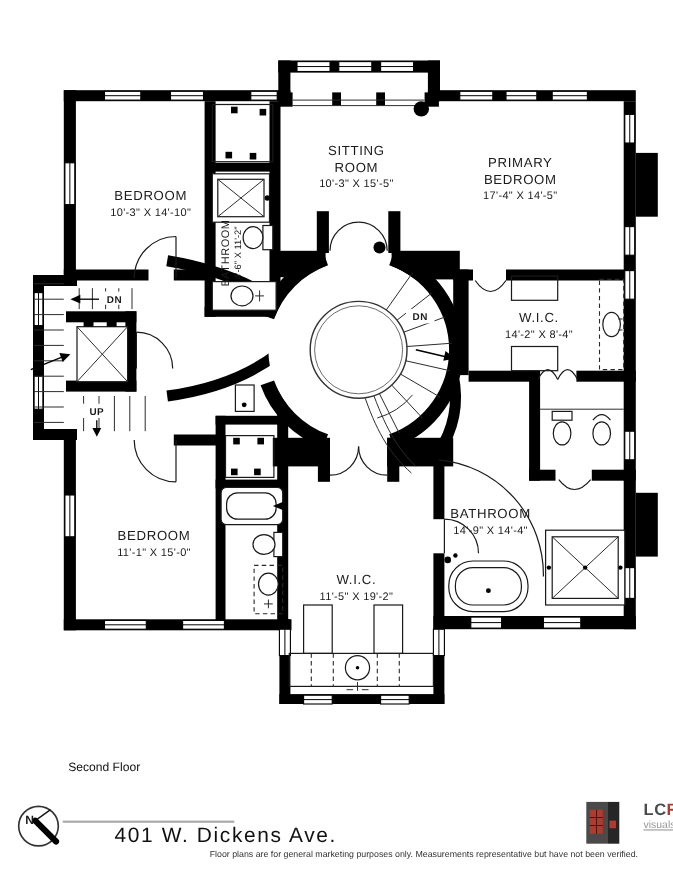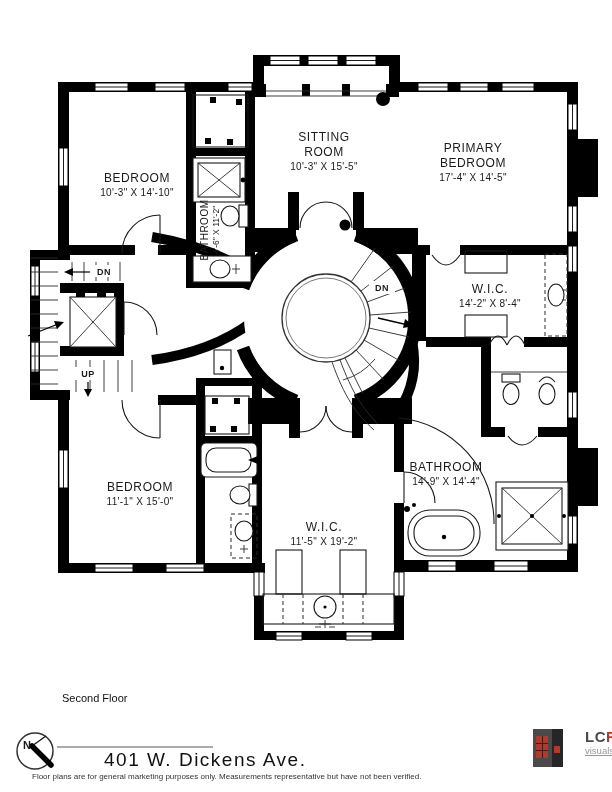--- a/index.html
+++ b/index.html
@@ -18,22 +18,22 @@
   .sname{font-size:9px;letter-spacing:.4px;text-anchor:middle;font-weight:bold;}
   .vname{font-size:10px;letter-spacing:.5px;text-anchor:middle;}
   .vdims{font-size:8.5px;text-anchor:middle;}
   .blackfill{fill:#000;}
   
   .footer-floor{position:absolute;left:62px;top:692px;font-size:11px;color:#111;}
   .footer-rule{position:absolute;left:57px;top:746px;width:156px;height:2px;
                background:var(--c-divider,#aaa);}
   .footer-address{position:absolute;left:56px;top:749px;font-size:19px;
                   letter-spacing:1.5px;color:#111;margin-left:48px;}
-  .footer-disclaimer{position:absolute;left:32px;top:772px;width:572px;
-                     text-align:left;font-size:8px;color:#333;}
+  .footer-disclaimer{position:absolute;left:8px;top:772px;width:572px;
+                     text-align:right;font-size:8px;color:#333;}
   #compass{position:absolute;left:14px;top:729px;}
   
   .logo{position:absolute;left:533px;top:729px;display:flex;gap:22px;align-items:flex-start;}
   .lcr-icon{width:30px;height:38px;display:flex;}
   .lcr-left{width:19px;height:38px;background:var(--c-logo_dark,#4f4f4f);position:relative;}
   .lcr-window{position:absolute;left:3px;top:7px;width:12px;height:22px;
     background-color:var(--c-logo_red,#b03a2e);
     background-image:linear-gradient(to right,transparent 46%,#4a170f 46%,#4a170f 56%,transparent 56%),
       linear-gradient(to bottom,transparent 30%,#4a170f 30%,#4a170f 36%,transparent 36%,transparent 62%,#4a170f 62%,#4a170f 68%,transparent 68%);}
   .lcr-right{width:11px;height:38px;background:var(--c-logo_bar,#262626);position:relative;}

